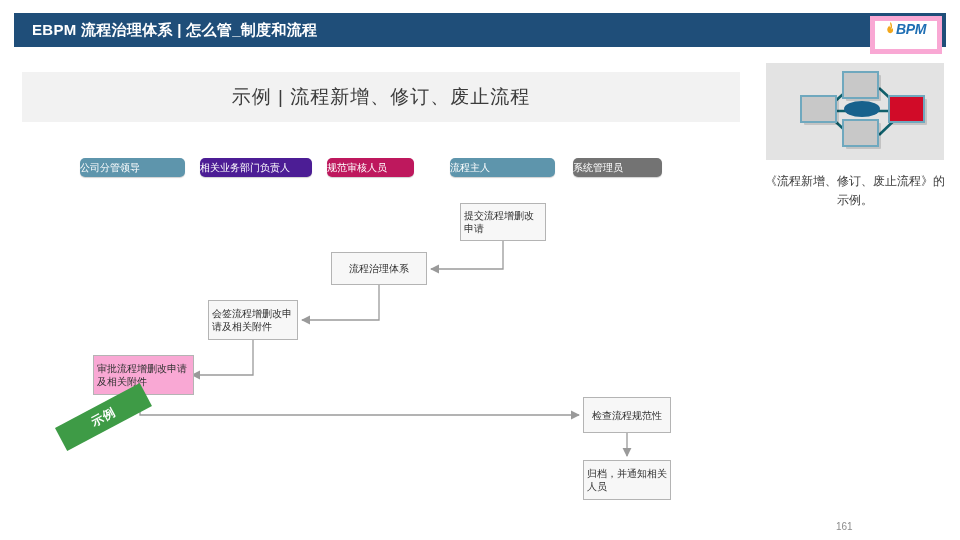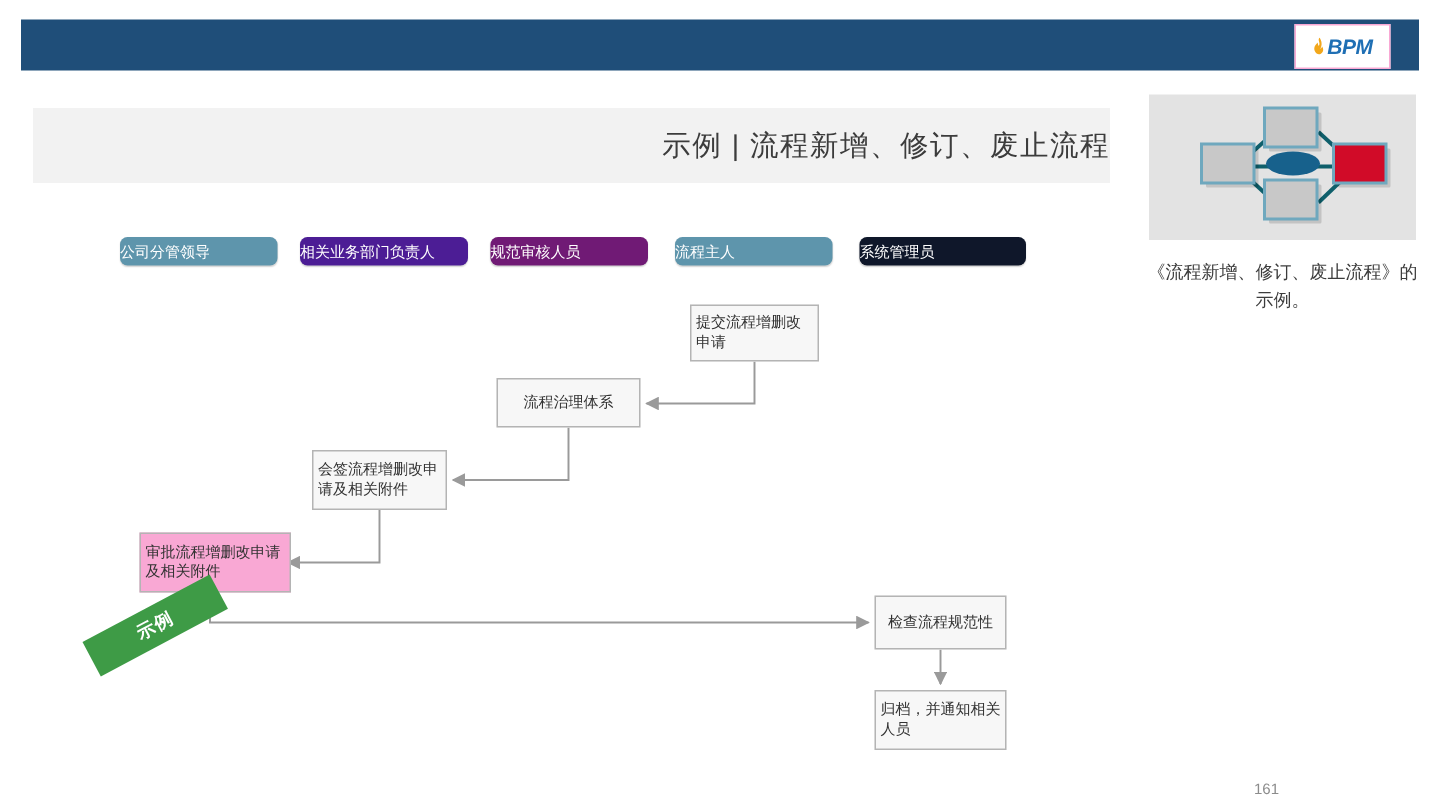--- a/index.html
+++ b/index.html
@@ -32,28 +32,28 @@
     top: 50%;
     transform: translateY(-50%);
     color: #ffffff;
     font-size: 15px;
     font-weight: bold;
     letter-spacing: 0.3px;
     white-space: nowrap;
   }
   .header-logo {
     position: absolute;
-    right: 19px;
+    right: 4px;
     top: 3px;
     width: 62px;
     height: 28px;
     background: #ffffff;
-    border: 1px solid #f9a8d4;
-    display: flex;
-    align-items: center;
+    border: 5px solid #f9a8d4;
+    display: flex;
+    align-items: flex-start;
     justify-content: center;
     gap: 1px;
   }
   .logo-mark {
     width: 9px;
     height: 13px;
     position: relative;
   }
   .logo-text {
     color: #1F6FB4;
@@ -66,21 +66,21 @@
   
   .title-band {
     position: absolute;
     left: 22px;
     top: 72px;
     width: 718px;
     height: 50px;
     background: #f2f2f2;
     display: flex;
     align-items: center;
-    justify-content: flex-end;
+    justify-content: center;
   }
   .title-band-text {
     font-size: 19px;
     color: #3c3c3c;
     letter-spacing: 1px;
   }
 
   
   .side-thumb {
     position: absolute;
@@ -167,20 +167,21 @@
     left: 836px;
     top: 521px;
     font-size: 10px;
     color: #8c8c8c;
   }
 </style>
 </head>
 <body>
 
 <div class="header-bar">
+  <div class="header-title">EBPM 流程治理体系  |  怎么管_制度和流程</div>
   <div class="header-logo">
     <span class="logo-mark">
       <svg width="9" height="13" viewBox="0 0 9 13">
         <path d="M4.6 0 C3.2 2.4 5.6 3.4 4.2 5.6 C3.6 4.9 3.5 4.2 3.6 3.4 C1.6 5 0.6 7 1.6 9.2 C2.4 11 4.2 11.6 5.6 10.8 C7.3 9.9 7.6 7.6 6.4 6 C6.2 6.8 5.8 7.3 5.2 7.5 C6.6 5.2 6.3 2.2 4.6 0 Z" fill="#F2A71B"></path>
       </svg>
     </span>
     <span class="logo-text">BPM</span>
   </div>
 </div>
 
@@ -219,27 +220,27 @@
 </div>
 <div class="side-caption">《流程新增、修订、废止流程》的示例。</div>
 
 <div id="lanes-root">
     <div class="lane-pill" style="left: 80px; top: 158px; width: 105px; background: rgb(94, 149, 172);">
       <span>公司分管领导</span>
     </div>
     <div class="lane-pill" style="left: 200px; top: 158px; width: 112px; background: #4c1d95;">
       <span>相关业务部门负责人</span>
     </div>
-    <div class="lane-pill" style="left: 327px; top: 158px; width: 105px; background: #701a75;">
+    <div class="lane-pill" style="left: 327px; top: 158px; width: 87px; background: #be185d;">
       <span>规范审核人员</span>
     </div>
     <div class="lane-pill" style="left: 450px; top: 158px; width: 105px; background: rgb(94, 149, 172);">
       <span>流程主人</span>
     </div>
-    <div class="lane-pill" style="left: 573px; top: 158px; width: 111px; background: #0f172a;">
+    <div class="lane-pill" style="left: 573px; top: 158px; width: 89px; background: #737373;">
       <span>系统管理员</span>
     </div>
   </div>
 
 <svg class="connectors">
   <defs>
     <marker id="arrow" viewBox="0 0 10 10" refX="9" refY="5" markerWidth="7" markerHeight="7" orient="auto-start-reverse">
       <path d="M 0 0 L 10 5 L 0 10 z" fill="#9A9A9A"></path>
     </marker>
   </defs>

